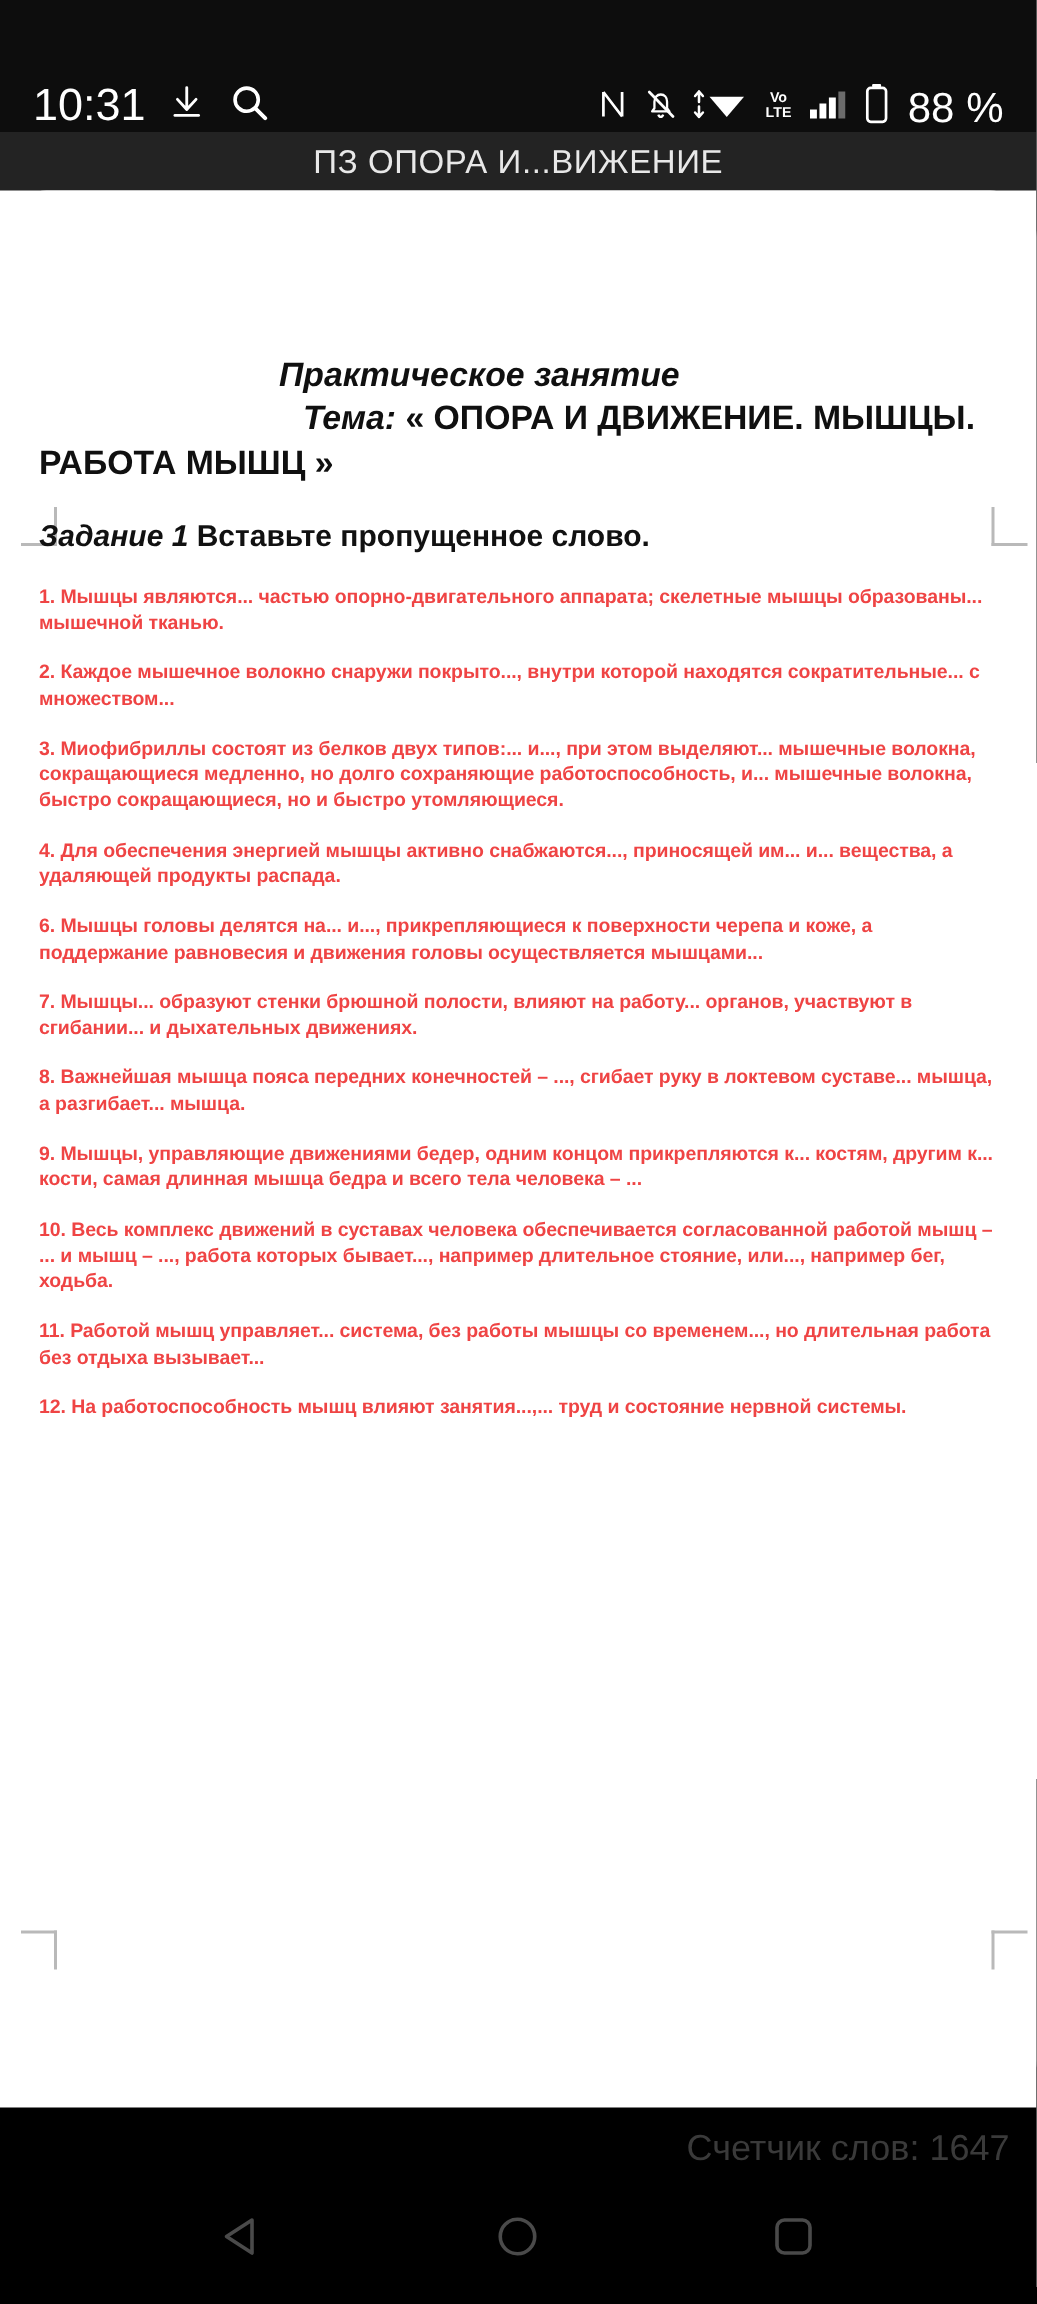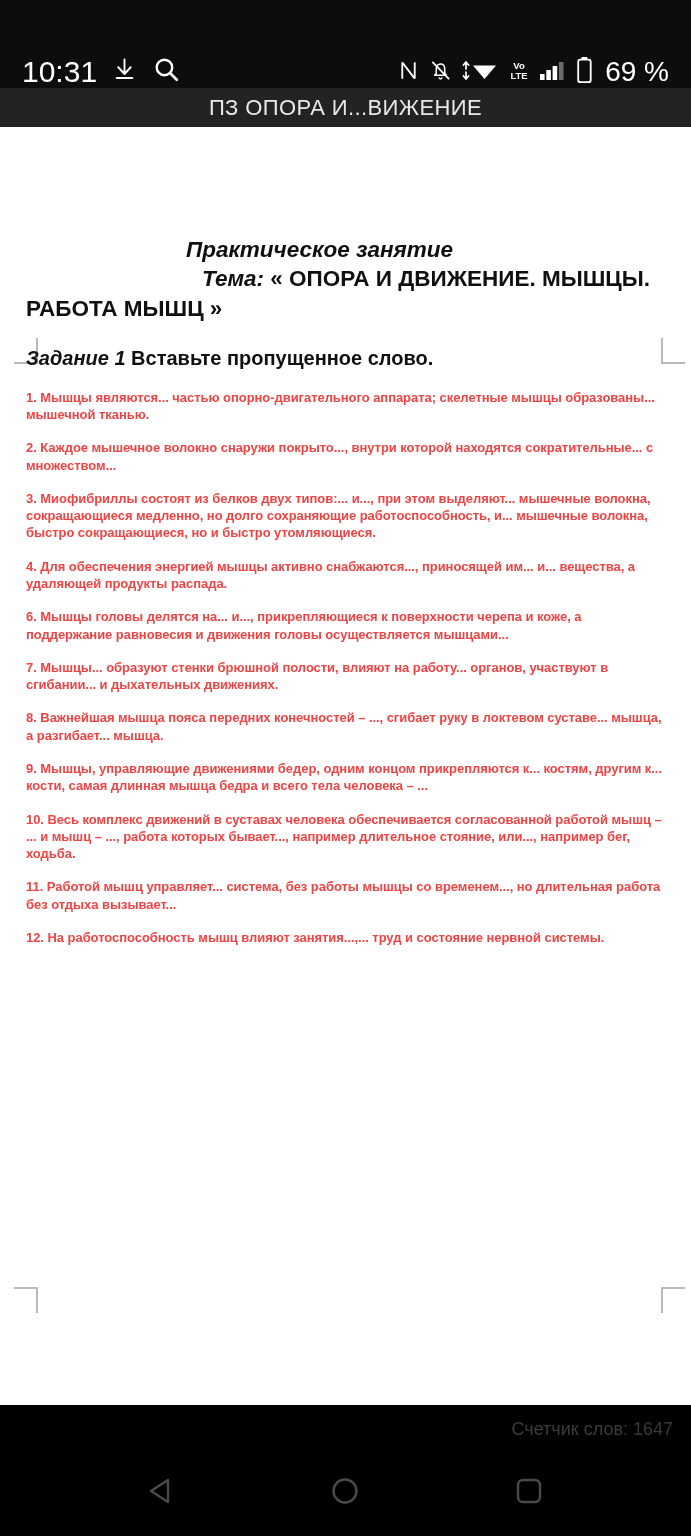--- a/index.html
+++ b/index.html
@@ -147,21 +147,21 @@
     width: 691px;
     height: 45px;
     background: #000000;
     overflow: hidden;
   }
   .wordcount .wc {
     position: absolute;
     right: 18px;
     top: 14px;
     color: #3a3a3a;
-    font-size: 18px;
+    font-size: 24px;
     white-space: nowrap;
   }
 
   
   .navbar {
     position: absolute;
     left: 0; top: 1450px;
     width: 691px;
     height: 86px;
     background: #000000;
@@ -233,21 +233,21 @@
           <rect x="13.6" y="8" width="4.6" height="14" fill="#fff"></rect>
           <rect x="19.9" y="4" width="4.6" height="18" fill="#6b6b6b"></rect>
         </svg>
       </span>
       <span class="ic">
         <svg width="17" height="28" viewBox="0 0 17 28">
           <rect x="5.4" y="1" width="6" height="2.2" rx="0.7" fill="#fff"></rect>
           <rect x="2.2" y="3.6" width="12.5" height="22.6" rx="2.3" stroke="#fff" stroke-width="1.8" fill="none"></rect>
         </svg>
       </span>
-      <span class="sb-batt-text">69 %</span>
+      <span class="sb-batt-text">88 %</span>
     </div>
   </div>
 
   <div class="titlebar">
     <span class="t">ПЗ ОПОРА И...ВИЖЕНИЕ</span>
   </div>
 
   <div class="page">
     <span class="cmark tl"></span>
     <span class="cmark tr"></span>

